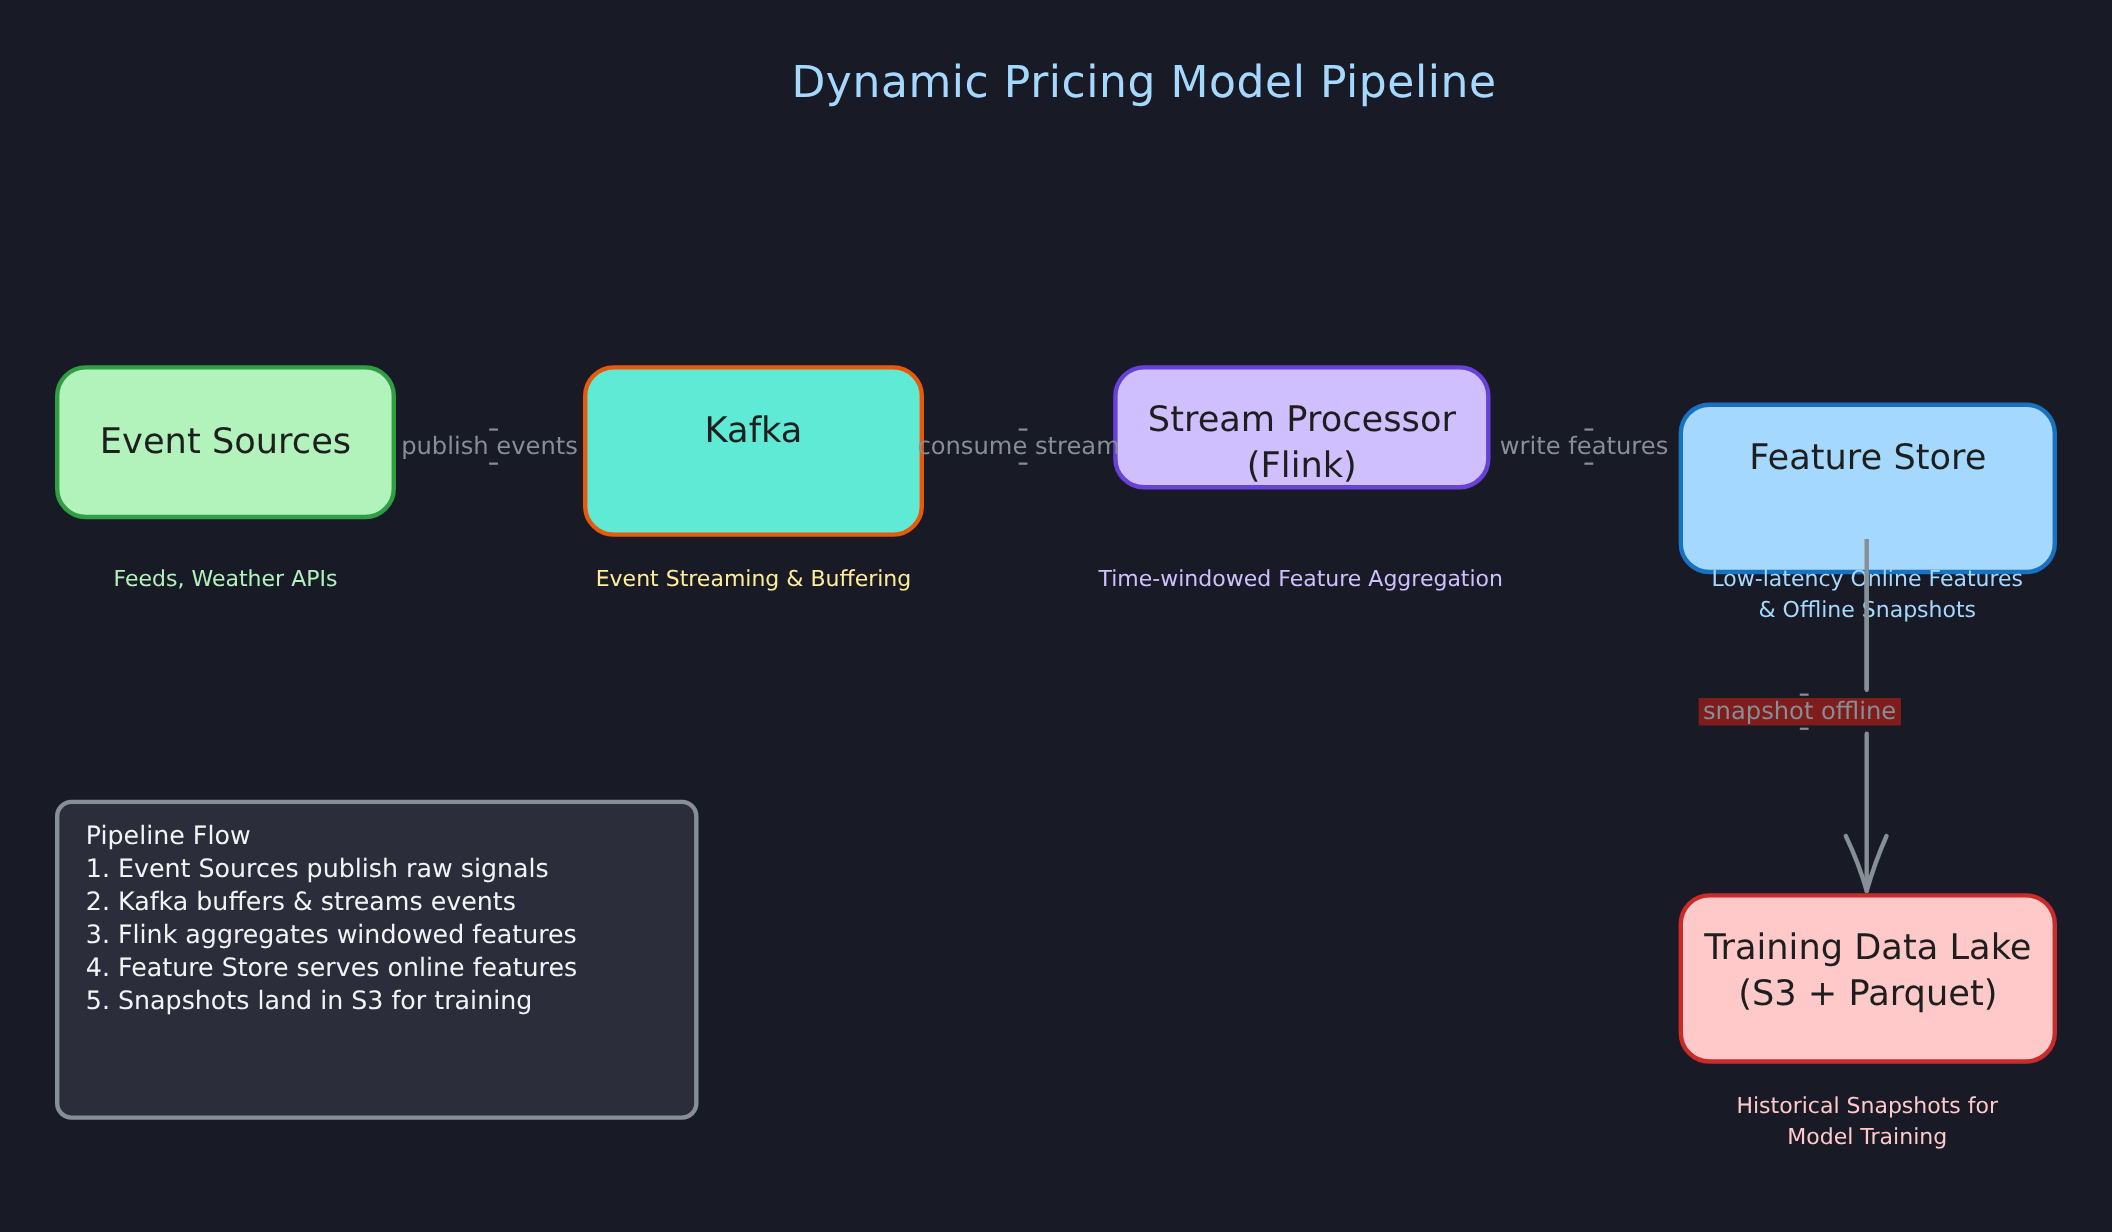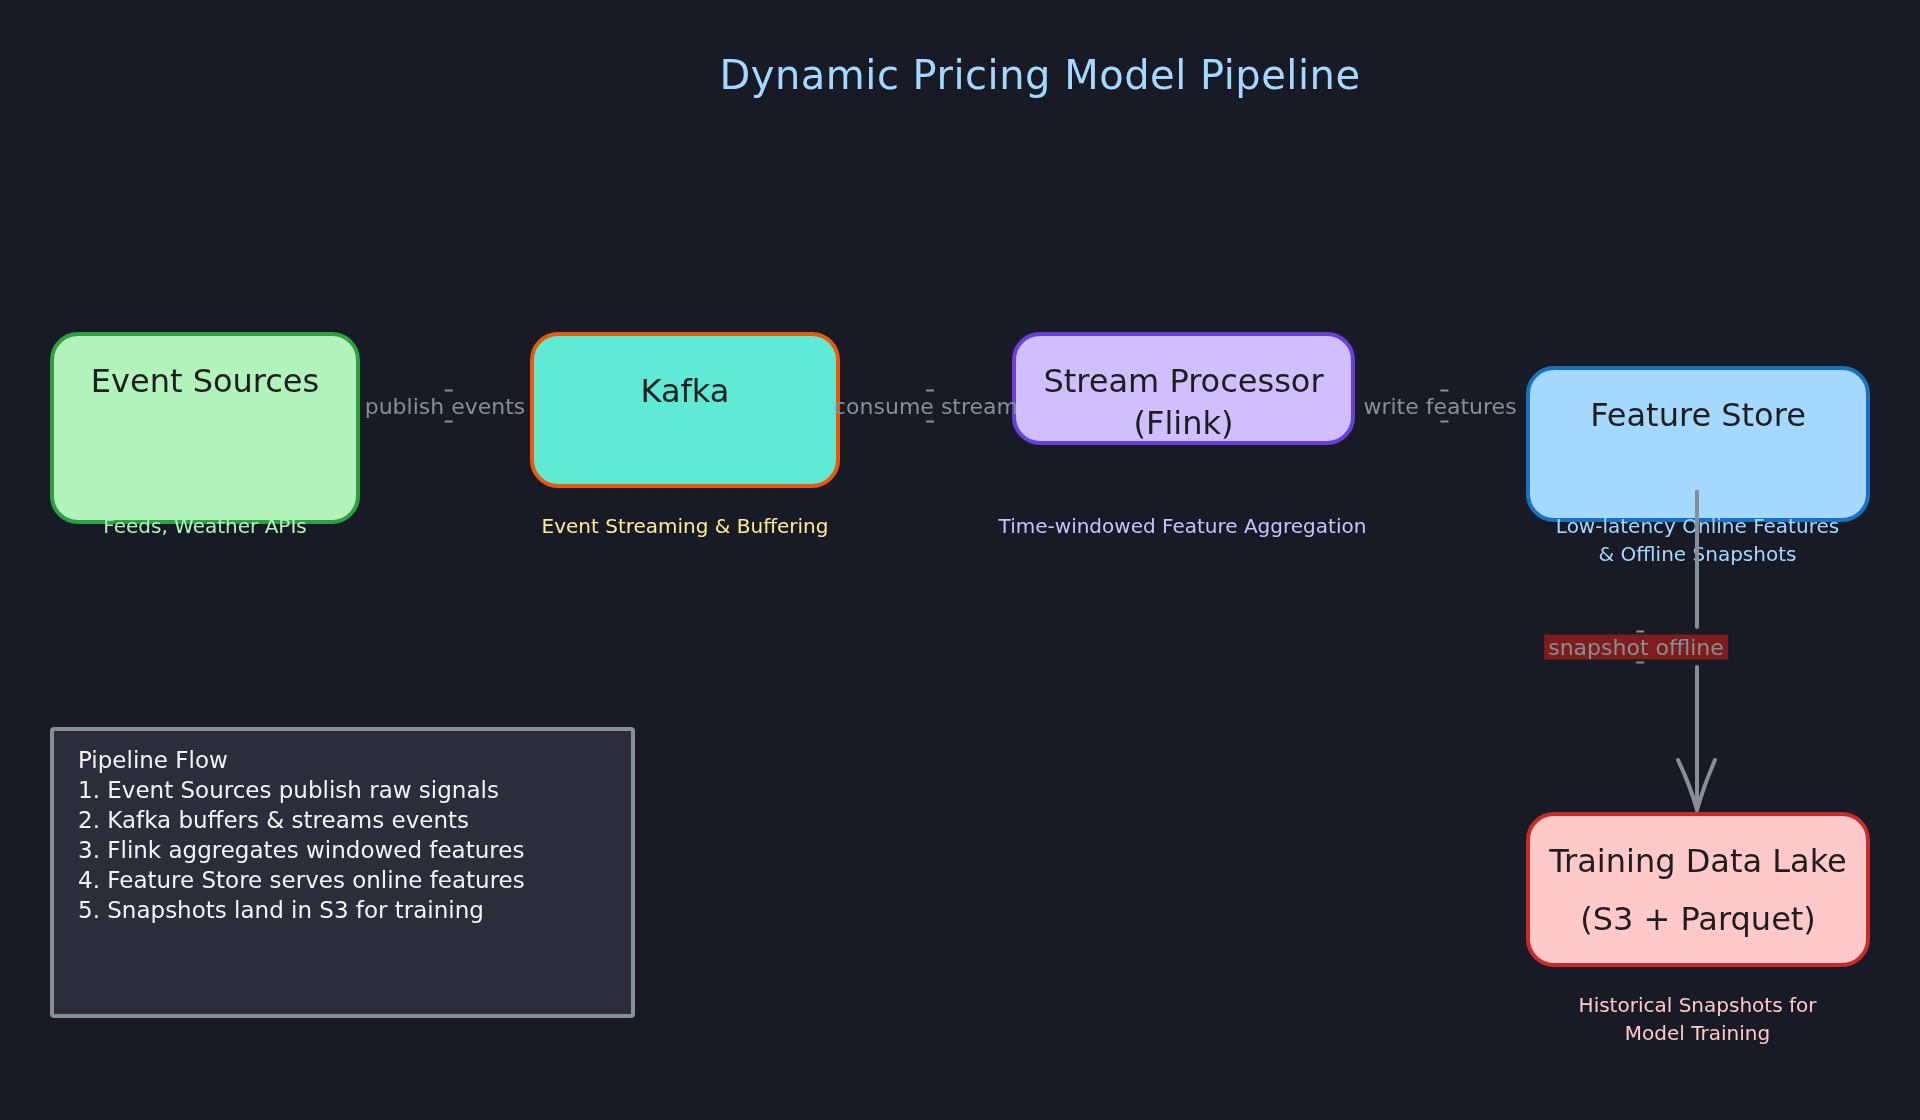--- a/index.html
+++ b/index.html
@@ -56,21 +56,21 @@
     background: #868e96;
   }
   .edge-label::before { top: -4px; }
   .edge-label::after { bottom: -4px; }
   .notes {
     position: absolute;
     left: 50px; top: 727px; width: 585px; height: 291px;
     box-sizing: border-box;
     background: #2c2d3a;
     border: 4px solid #868e96;
-    border-radius: 4px;
+    border-radius: 15px;
     padding: 14px 24px;
     color: #f1f3f5;
     font-size: 23px;
     line-height: 30px;
   }
   .notes .nline { display: block; white-space: nowrap; }
   svg.arrows { position: absolute; left: 0; top: 0; pointer-events: none; }
 </style>
 </head>
 <body>
@@ -78,21 +78,21 @@
 <div class="abs title">Dynamic Pricing Model Pipeline</div>
 
 <svg class="arrows" width="1920" height="1120">
   <g>
     <line x1="1697" y1="490" x2="1697" y2="627" stroke="#868e96" stroke-width="4" stroke-linecap="round"></line>
     <line x1="1697" y1="667" x2="1697" y2="810" stroke="#868e96" stroke-width="4" stroke-linecap="round"></line>
     <path d="M1678 760 Q1690 785 1697 810 Q1704 785 1715 760" fill="none" stroke="#868e96" stroke-width="4" stroke-linecap="round" stroke-linejoin="round"></path>
   </g>
 </svg>
 
-<div class="node" style="left:50px; top:332px; width:310px; height:192px; background:#b2f2bb; border-color:#2f9e44; padding-top:24px;">
+<div class="node" style="left:50px; top:332px; width:310px; height:140px; background:#b2f2bb; border-color:#2f9e44; padding-top:44px;">
   <span class="line">Event Sources</span>
 </div>
 <div class="caption" style="left:35px; width:340px; top:512px; color:#b2f2bb;">
   <span style="display:block">Feeds, Weather APIs</span>
 </div>
 
 <div class="node" style="left:530px; top:332px; width:310px; height:156px; background:#5eead4; border-color:#e8590c; padding-top:34px;">
   <span class="line">Kafka</span>
 </div>
 <div class="caption" style="left:520px; width:330px; top:512px; color:#ffec99;">
@@ -110,21 +110,21 @@
 <div class="node" style="left:1526px; top:332px; width:344px; height:156px; background:#a5d8ff; border-color:#1971c2; padding-top:24px;margin-top:34px;">
   <span class="line">Feature Store</span>
 </div>
 <div class="caption" style="left:1530px; width:335px; top:512px; color:#a5d8ff;">
   <span style="display:block">Low-latency Online Features</span>
   <span style="display:block">&amp; Offline Snapshots</span>
 </div>
 
 <div class="abs" style="left:1695px; top:490px; width:4px; height:137px; background:#868e96;"></div>
 
-<div class="node" style="left:1526px; top:812px; width:344px; height:155px; background:#ffc9c9; border-color:#c92a2a; padding-top:24px;gap:16px;">
+<div class="node" style="left:1526px; top:812px; width:344px; height:155px; background:#ffc9c9; border-color:#c92a2a; padding-top:24px;">
   <span class="line">Training Data Lake</span>
   <span class="line">(S3 + Parquet)</span>
 </div>
 <div class="caption" style="left:1530px; width:335px; top:991px; color:#ffc9c9;">
   <span style="display:block">Historical Snapshots for</span>
   <span style="display:block">Model Training</span>
 </div>
 
 <div class="edge-label" style="left:445px; top:406px;">publish events</div>
 <div class="edge-label" style="left:926px; top:406px;">consume stream</div>

